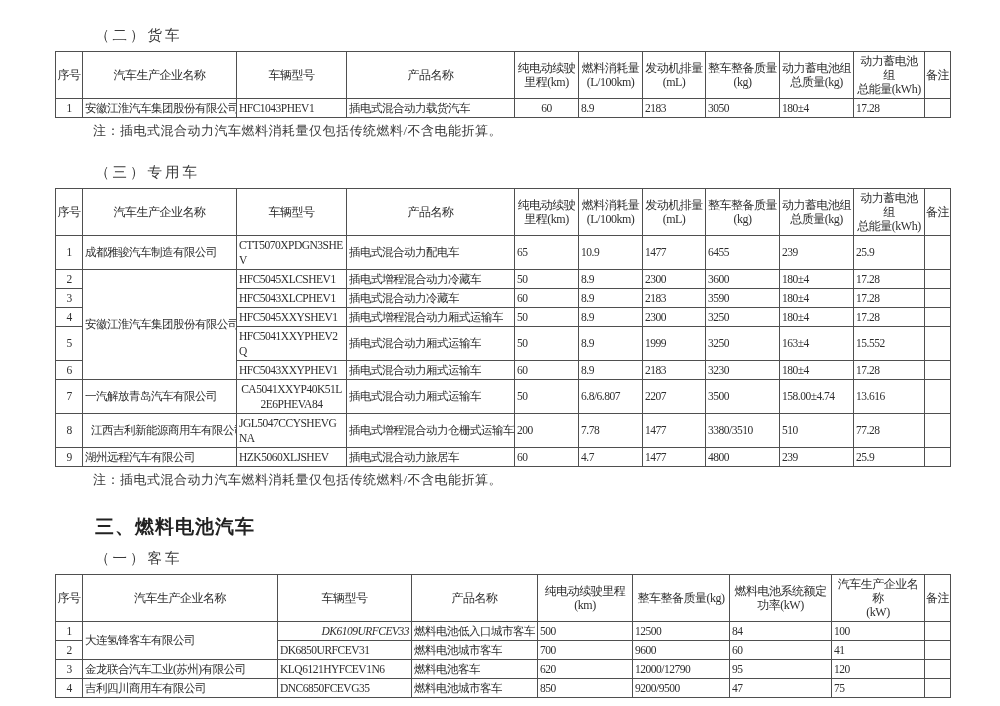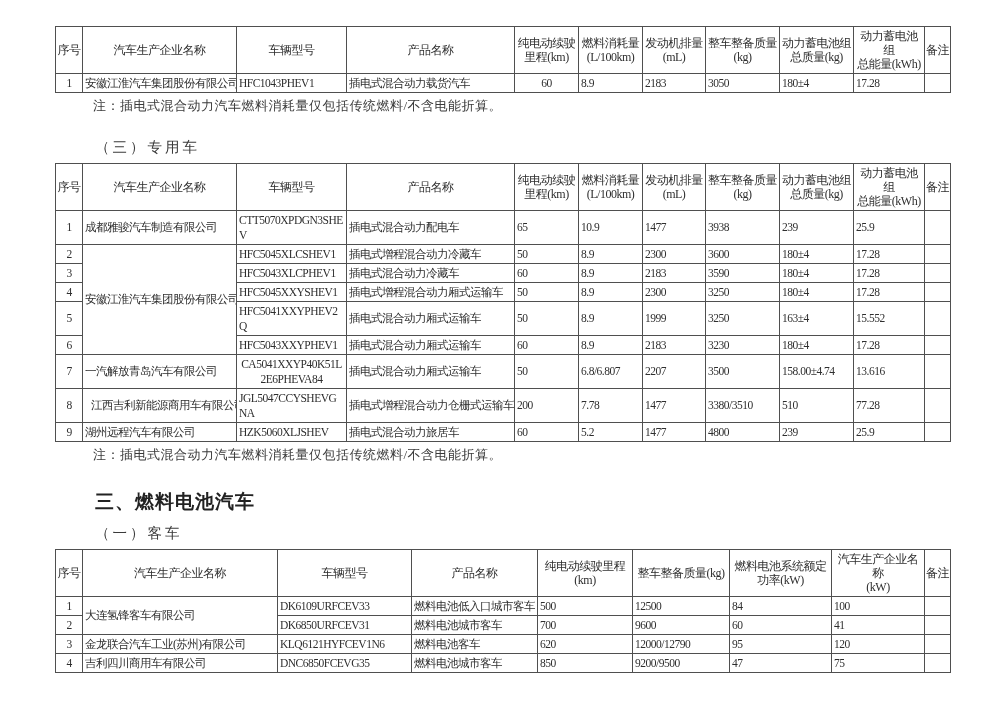--- a/index.html
+++ b/index.html
@@ -37,20 +37,21 @@
     vertical-align:middle;white-space:nowrap;overflow:hidden;
   }
   .vtable td.wrap{white-space:normal;word-break:break-all;margin-top:8px;}
 </style>
 </head>
 <body>
 
 <div class="doc">
 
   <div class="sec">
+    <div class="subhead">（二）货车</div>
     <table class="vtable">
         <colgroup>
           <col style="width: 27px;">
           <col style="width: 154px;">
           <col style="width: 110px;">
           <col style="width: 168px;">
           <col style="width: 64px;">
           <col style="width: 64px;">
           <col style="width: 63px;">
           <col style="width: 74px;">
@@ -139,21 +140,21 @@
         </thead>
         <tbody>
           <tr>
             <td style="text-align: center;">1</td>
             <td style="text-align: left;">成都雅骏汽车制造有限公司</td>
             <td class="wrap" style="text-align: left;">CTT5070XPDGN3SHEV</td>
             <td style="text-align: left;">插电式混合动力配电车</td>
             <td style="text-align: left;">65</td>
             <td style="text-align: left;">10.9</td>
             <td style="text-align: left;">1477</td>
-            <td style="text-align: left;">3938</td>
+            <td style="text-align: left;">6455</td>
             <td style="text-align: left;">239</td>
             <td style="text-align: left;">25.9</td>
             <td style="text-align: left;"></td>
           </tr>
           <tr>
             <td style="text-align: center;">2</td>
             <td rowspan="5" style="text-align: left;">安徽江淮汽车集团股份有限公司</td>
             <td class="wrap" style="text-align: left;">HFC5045XLCSHEV1</td>
             <td style="text-align: left;">插电式增程混合动力冷藏车</td>
             <td style="text-align: left;">50</td>
@@ -237,21 +238,21 @@
             <td style="text-align: left;">510</td>
             <td style="text-align: left;">77.28</td>
             <td style="text-align: left;"></td>
           </tr>
           <tr>
             <td style="text-align: center;">9</td>
             <td style="text-align: left;">湖州远程汽车有限公司</td>
             <td class="wrap" style="text-align: left;">HZK5060XLJSHEV</td>
             <td style="text-align: left;">插电式混合动力旅居车</td>
             <td style="text-align: left;">60</td>
-            <td style="text-align: left;">5.2</td>
+            <td style="text-align: left;">4.7</td>
             <td style="text-align: left;">1477</td>
             <td style="text-align: left;">4800</td>
             <td style="text-align: left;">239</td>
             <td style="text-align: left;">25.9</td>
             <td style="text-align: left;"></td>
           </tr>
         </tbody>
       </table>
     <div class="note">注：插电式混合动力汽车燃料消耗量仅包括传统燃料/不含电能折算。</div>
   </div>
@@ -287,21 +288,21 @@
 功率(kW)</th>
             <th>汽车生产企业名称
 (kW)</th>
             <th>备注</th>
           </tr>
         </thead>
         <tbody>
           <tr>
             <td style="text-align: center;">1</td>
             <td rowspan="2" style="text-align: left;">大连氢锋客车有限公司</td>
-            <td class="wrap" style="text-align: left;">DK6109URFCEV33</td>
+            <td class="wrap" style="text-align: right; font-style: italic;">DK6109URFCEV33</td>
             <td style="text-align: left;">燃料电池低入口城市客车</td>
             <td style="text-align: left;">500</td>
             <td style="text-align: left;">12500</td>
             <td style="text-align: left;">84</td>
             <td style="text-align: left;">100</td>
             <td style="text-align: left;"></td>
           </tr>
           <tr>
             <td style="text-align: center;">2</td>
             <td class="wrap" style="text-align: left;">DK6850URFCEV31</td>

